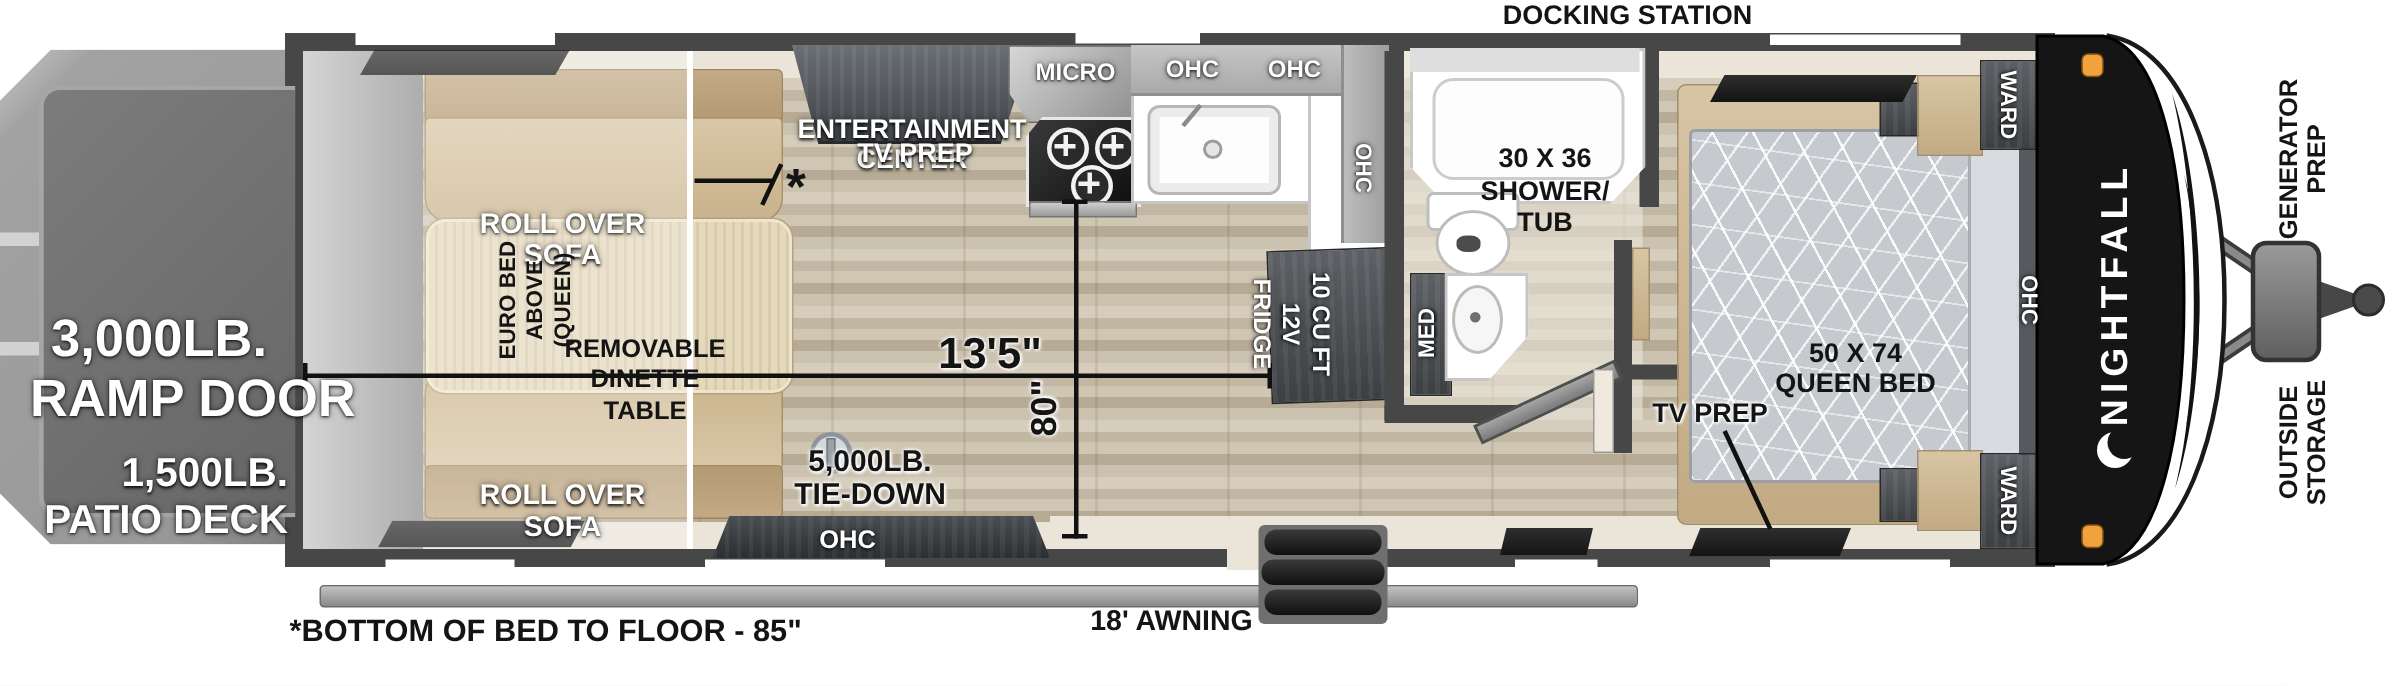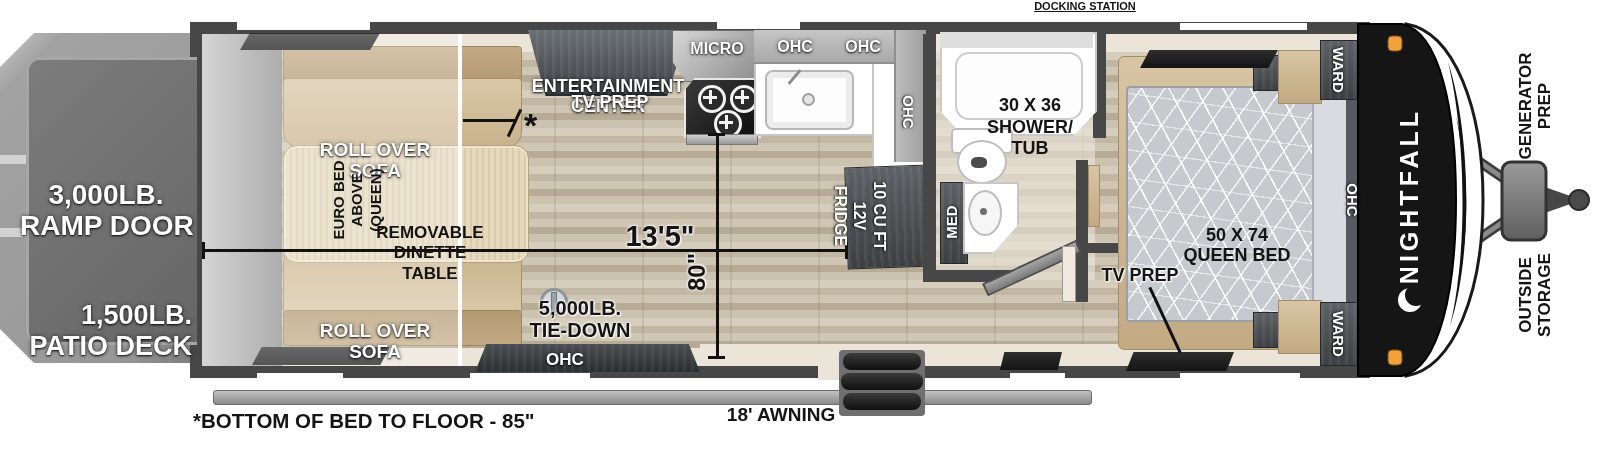--- a/index.html
+++ b/index.html
@@ -45,21 +45,21 @@
   <div class="abs" style="left:213px;top:390px;width:877px;height:13px;z-index:0;
               background:linear-gradient(180deg,#c2c2c2,#8a8a8a);border:1px solid #6c6c6c;border-radius:3px;"></div>
 
   <div class="abs" style="left:0;top:33px;width:194px;height:330px;z-index:1;
               background:linear-gradient(135deg,#c7c7c7 0,#a2a2a2 12%,#989898 85%,#7d7d7d 100%);
               clip-path:polygon(0 34px,34px 0,194px 0,194px 330px,34px 330px,0 296px);"></div>
   <div class="abs" style="left:0;top:155px;width:26px;height:9px;background:#d2d2d2;z-index:2;"></div>
   <div class="abs" style="left:0;top:228px;width:26px;height:9px;background:#d2d2d2;z-index:2;"></div>
   <div class="abs" style="left:26px;top:57px;width:168px;height:282px;z-index:2;background:linear-gradient(135deg,#7c7c7c,#666);
               border:3px solid #a6a6a6;border-right:none;border-radius:14px 0 0 14px;"></div>
-  <div class="abs lbl ctr w" style="left:20px;top:116px;width:172px;font-size:28px;z-index:7;">
+  <div class="abs lbl ctr w" style="left:20px;top:128px;width:172px;font-size:35px;z-index:7;">
     <div>3,000LB.</div><div>RAMP DOOR</div>
   </div>
   <div class="abs lbl ctr w" style="left:20px;top:240px;width:172px;font-size:27px;z-index:7;text-align:right;">
     <div>1,500LB.</div><div>PATIO DECK</div>
   </div>
 
   <div class="abs wall" style="left:190px;top:22px;width:1180px;height:356px;z-index:1;"></div>
   <div class="abs cream" style="left:202px;top:34px;width:1156px;height:332px;z-index:2;"></div>
   <div class="abs wood" style="left:202px;top:52px;width:1156px;height:296px;z-index:2;"></div>
 
@@ -215,21 +215,21 @@
 
     <rect x="38" y="36" width="14" height="15" rx="4" fill="#f2a23c" stroke="#7a5010"></rect>
     <rect x="38" y="350" width="14" height="15" rx="4" fill="#f2a23c" stroke="#7a5010"></rect>
 
     <text transform="translate(68,196) rotate(-90)" text-anchor="middle" font-family="Liberation Sans, sans-serif" font-weight="bold" font-size="25" letter-spacing="4" fill="#ffffff">NIGHTFALL</text>
 
     <circle cx="60" cy="300" r="12" fill="#ffffff"></circle>
     <circle cx="66" cy="295" r="11" fill="#151515"></circle>
   </svg>
 
-  <div class="abs lbl ctr b" style="left:985px;top:0;width:200px;font-size:11px;z-index:7;text-decoration:underline;">DOCKING STATION</div>
+  <div class="abs lbl ctr b" style="left:985px;top:0;width:200px;font-size:18px;z-index:7;">DOCKING STATION</div>
 
   <div class="abs lbl ctr w" style="left:300px;top:96px;width:150px;font-size:19px;z-index:7;">
     <div>ROLL OVER</div><div>SOFA</div>
   </div>
   <div class="abs lbl ctr w" style="left:300px;top:277px;width:150px;font-size:19px;z-index:7;">
     <div>ROLL OVER</div><div>SOFA</div>
   </div>
 
   <div class="abs lbl ctr b rotm90" style="left:274px;top:170px;width:96px;height:60px;font-size:15px;line-height:1.25;z-index:7;">
     <div>EURO BED</div><div>ABOVE</div><div>(QUEEN)</div>

